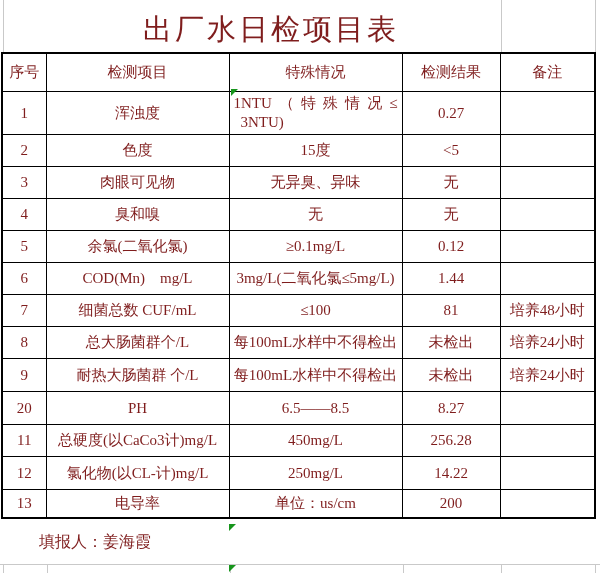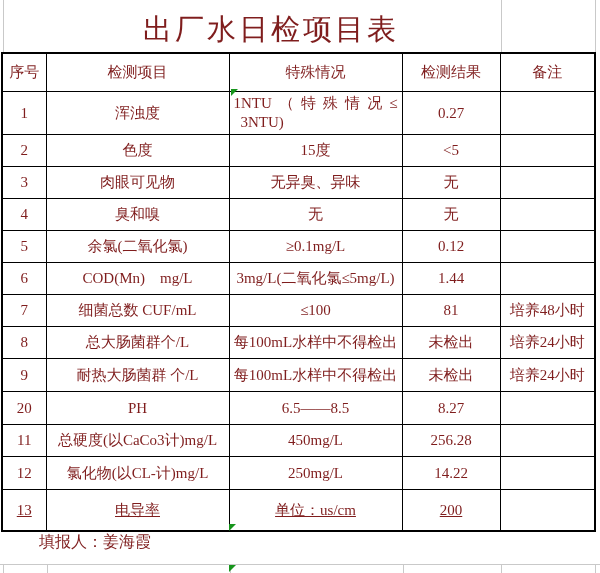--- a/index.html
+++ b/index.html
@@ -171,21 +171,21 @@
       <td class="c-result">256.28</td>
       <td class="c-note"></td>
     </tr>
         <tr style="height: 33px;">
       <td class="c-no">12</td>
       <td class="c-item">氯化物(以CL-计)mg/L</td>
       <td class="c-limit">250mg/L</td>
       <td class="c-result">14.22</td>
       <td class="c-note"></td>
     </tr>
-        <tr style="height: 42px; text-decoration: underline;">
+        <tr style="height: 29px;">
       <td class="c-no">13</td>
       <td class="c-item">电导率</td>
       <td class="c-limit">单位：us/cm</td>
       <td class="c-result">200</td>
       <td class="c-note"></td>
     </tr>
       </tbody>
   </table>
 
   <div class="err-tri" style="left:231px;top:89px;"></div>

